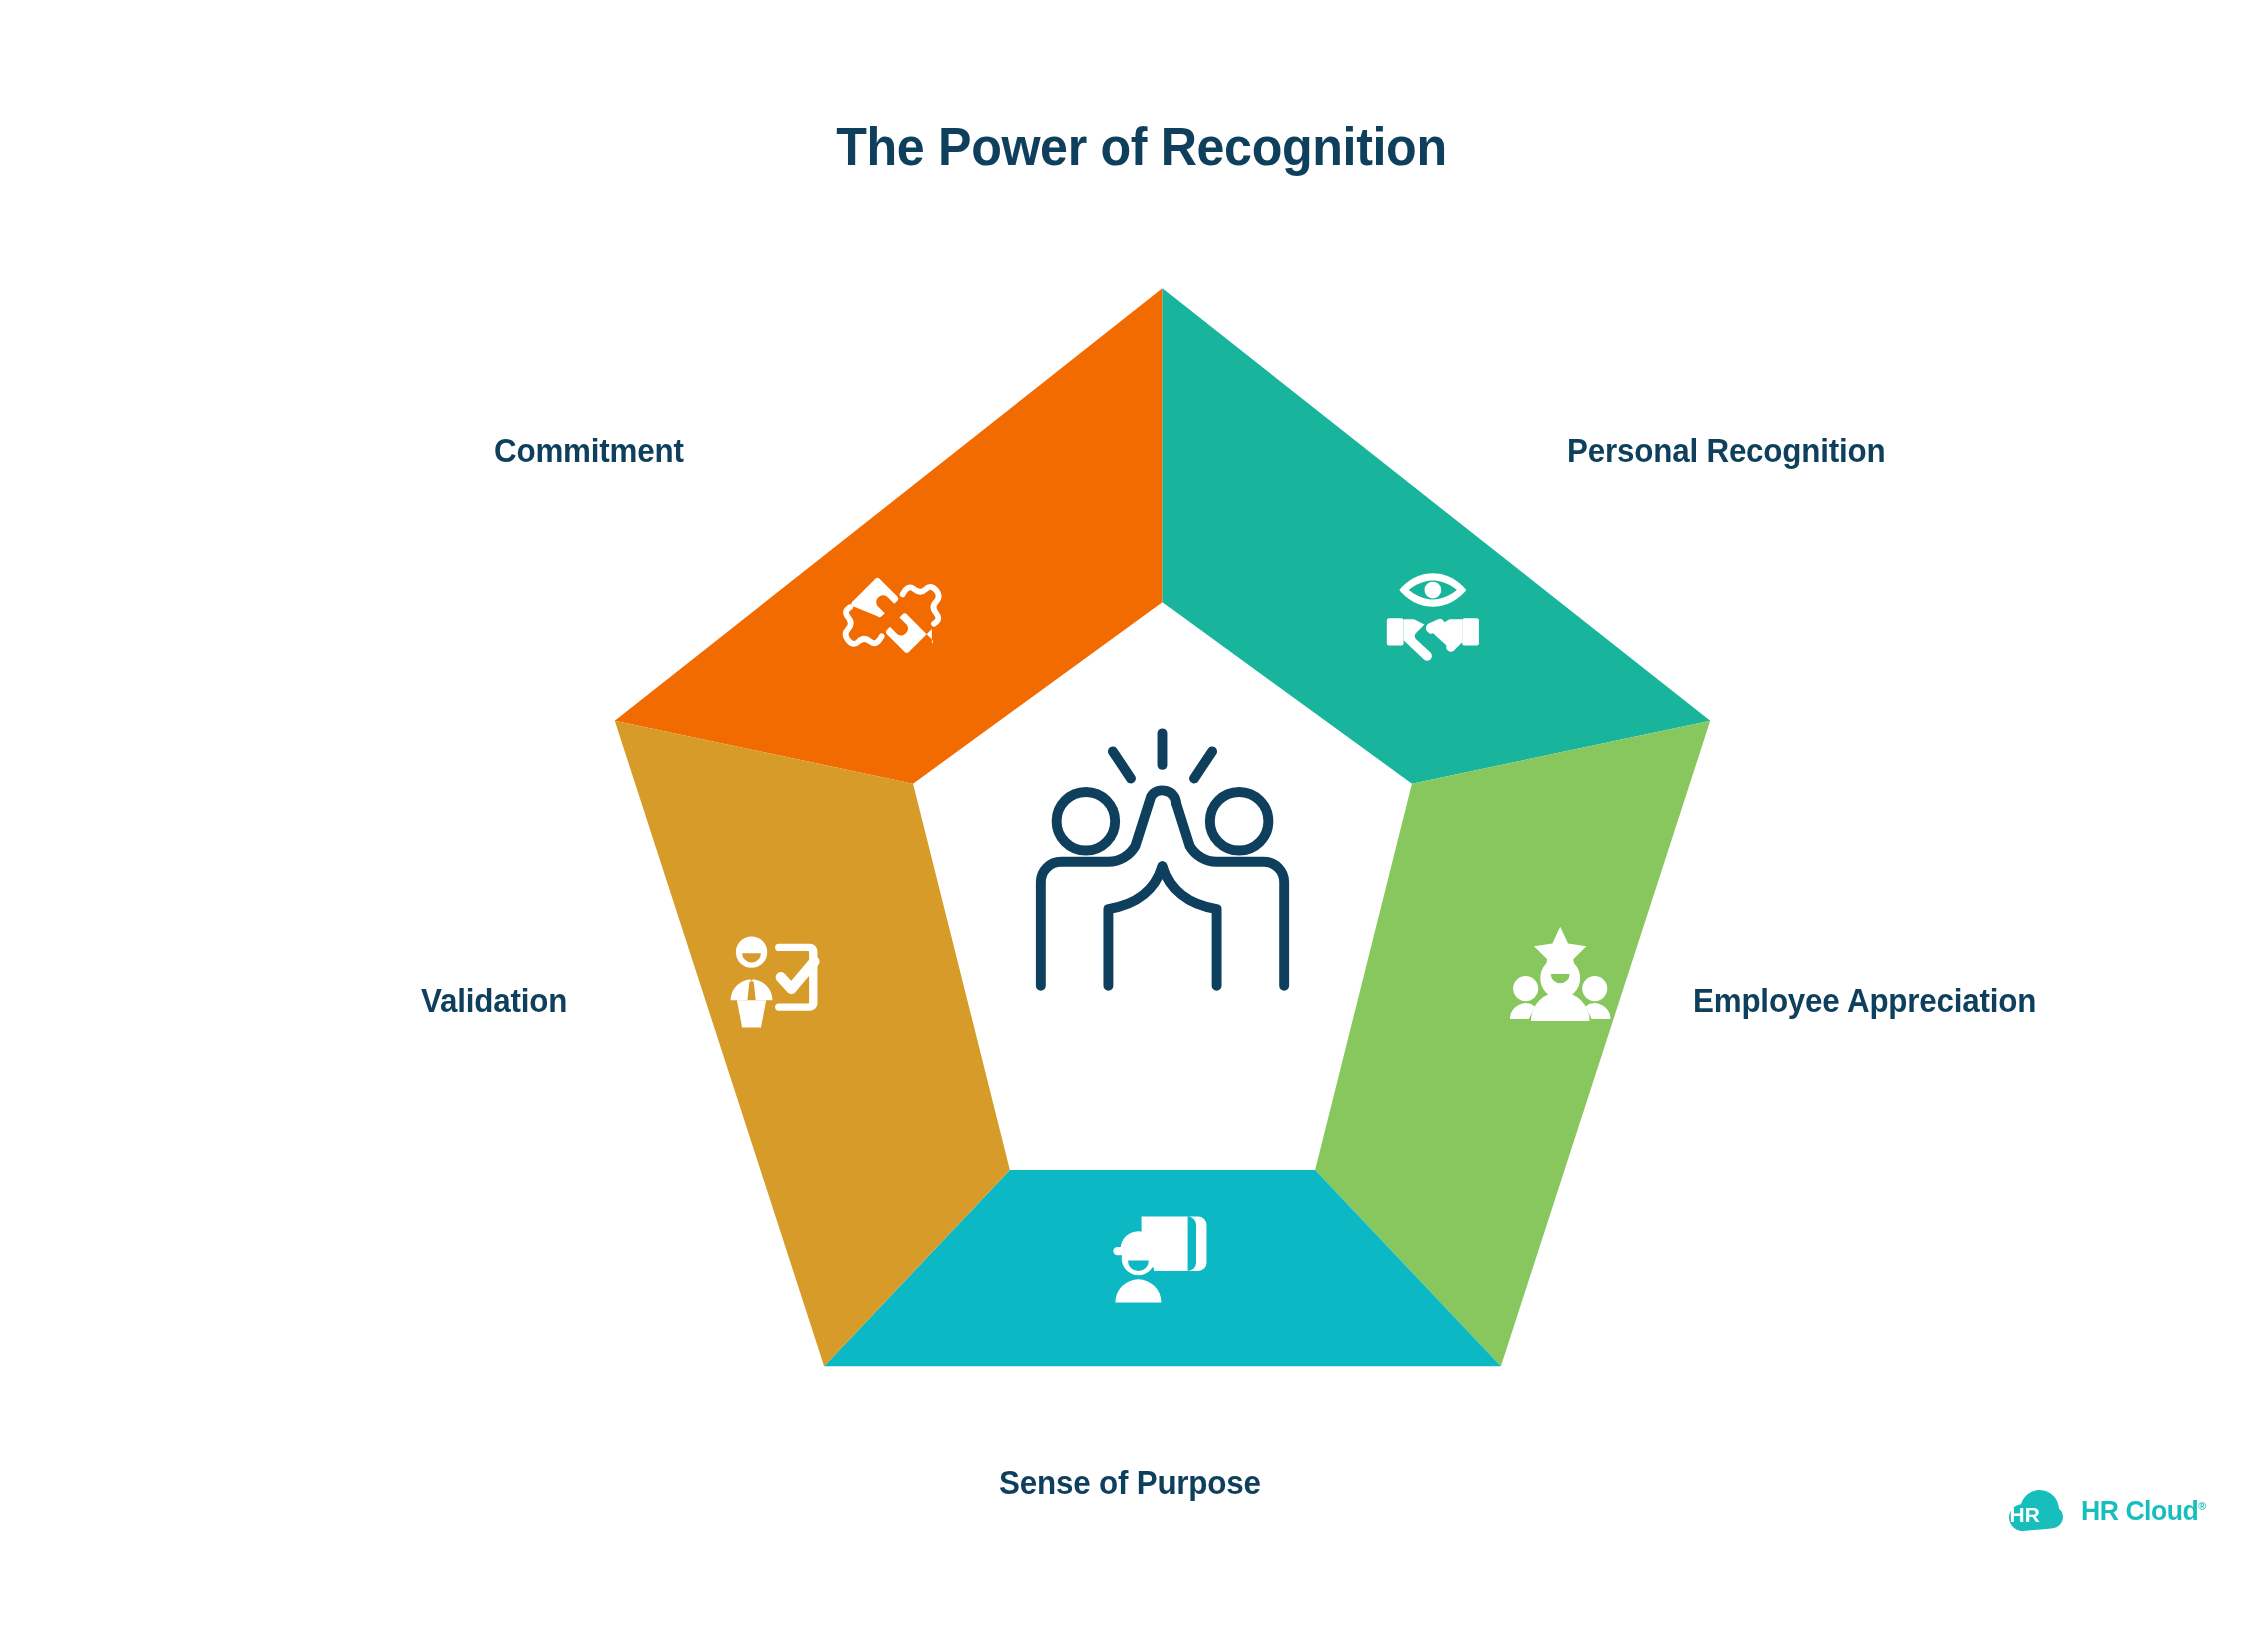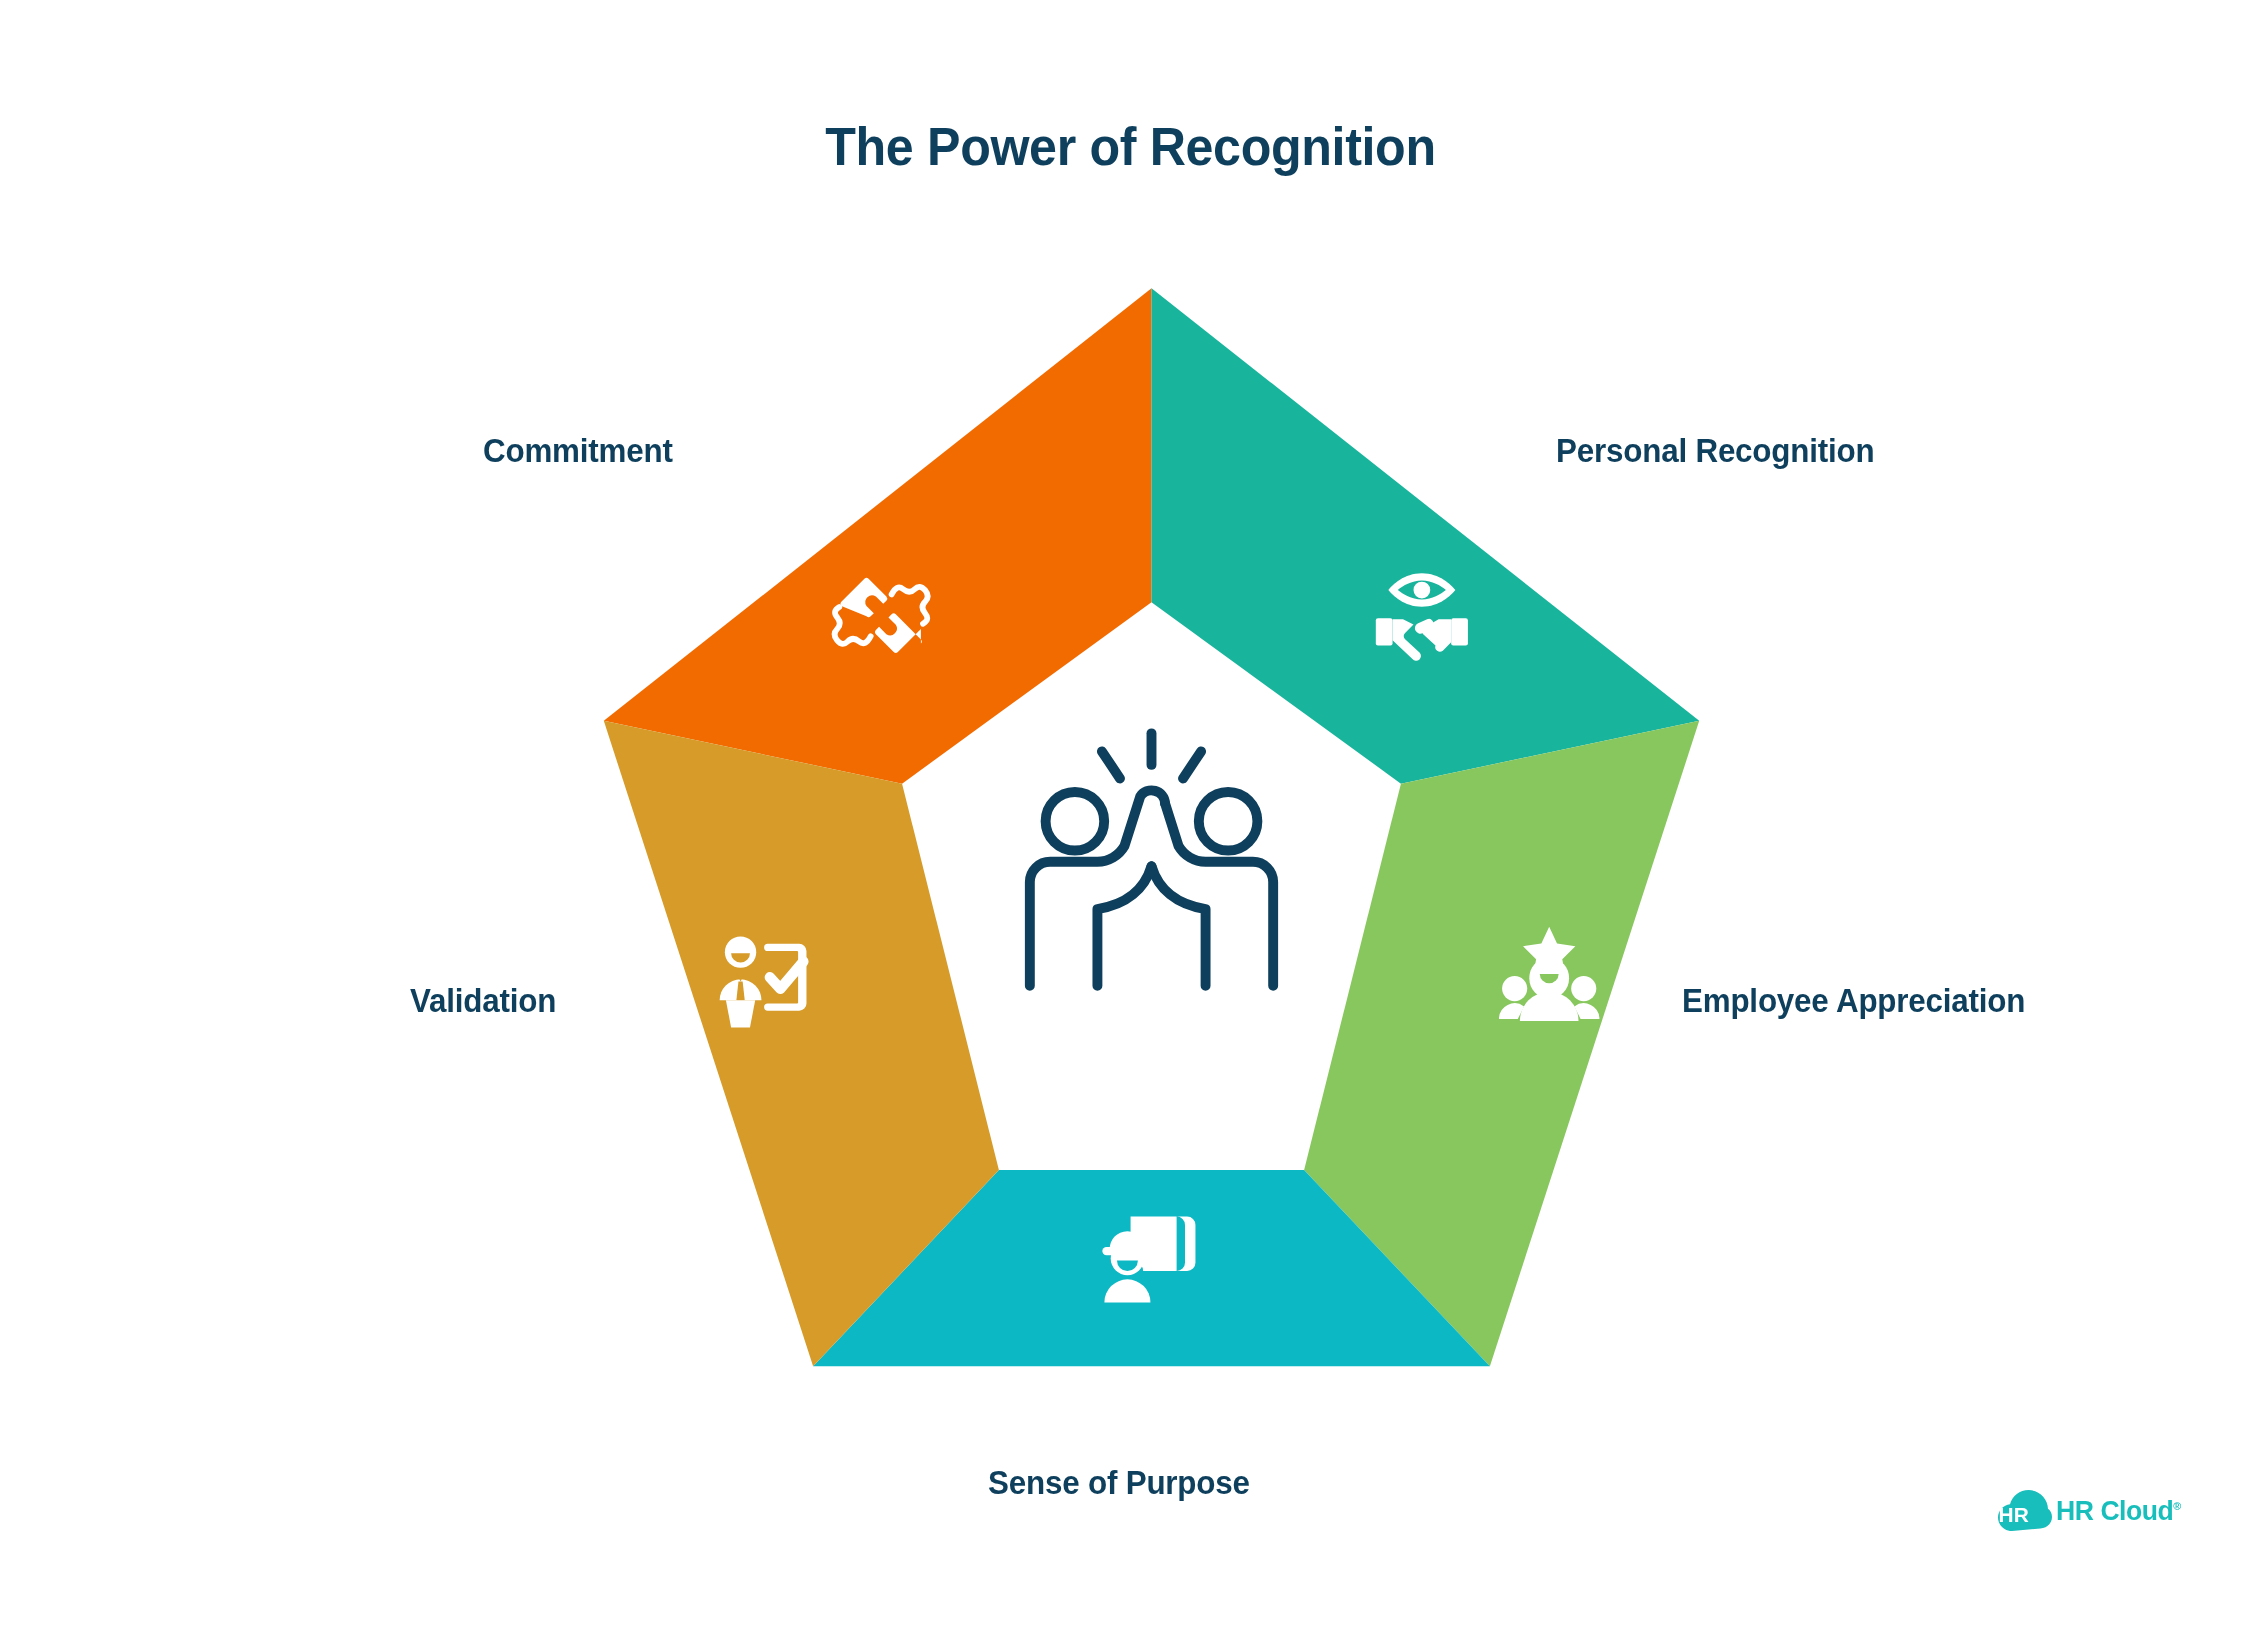--- a/index.html
+++ b/index.html
@@ -14,20 +14,21 @@
     position: relative;
     overflow: hidden;
     font-family: "Liberation Sans", sans-serif;
     -webkit-font-smoothing: antialiased;
   }
 
   #stage {
     position: absolute;
     inset: 0;
     background: #ffffff;
+    margin-left: 11px;
   }
 
   
   .title {
     position: absolute;
     top: 115px;
     left: 0;
     width: 2261px;
     text-align: center;
     font-size: 54px;
@@ -70,21 +71,21 @@
   .lbl-employee          { left: 1682px; top: 984px; transform-origin: left center; }
   .lbl-purpose           { left: 988px; top: 1466px; transform-origin: left center; }
 
   
   #logo {
     position: absolute;
     left: 1998px;
     top: 1490px;
     display: flex;
     align-items: center;
-    gap: 4px;
+    gap: 18px;
   }
   #logo .mark { display: block; }
   #logo .wordmark {
     font-size: 28px;
     font-weight: 700;
     color: #17BEBB;
     letter-spacing: -0.5px;
     transform: scaleX(0.95);
     transform-origin: left center;
     position: relative;

